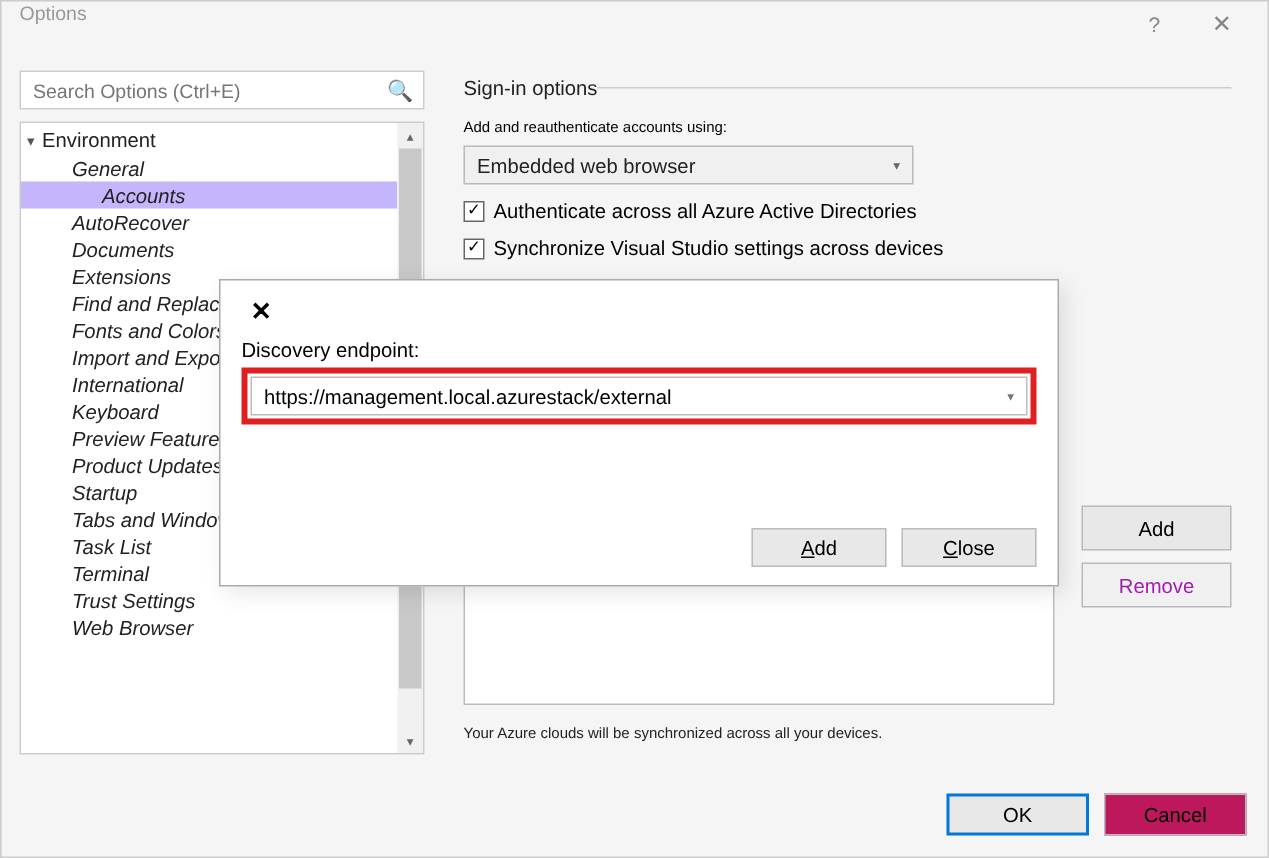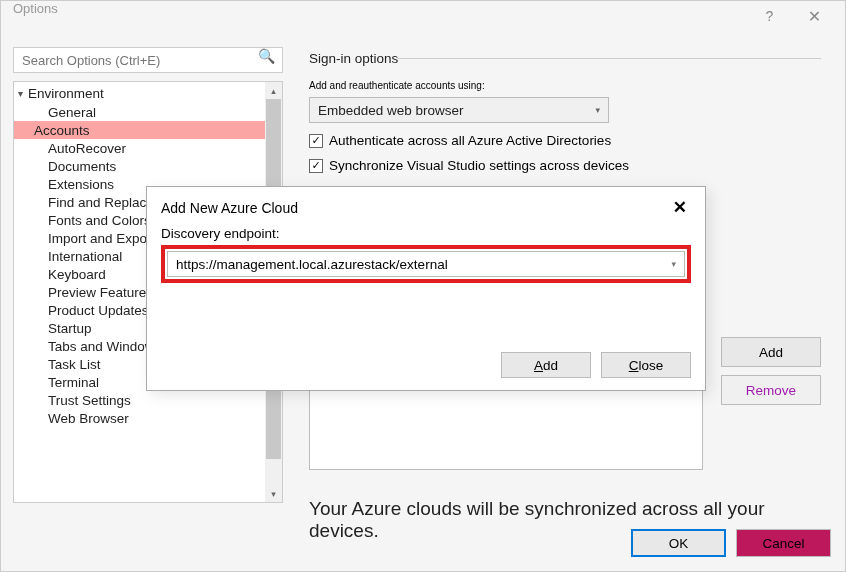--- a/index.html
+++ b/index.html
@@ -8,31 +8,31 @@
 .window { width: 846px; height: 572px; border: 1px solid #ccc; background: #f5f5f5; position: relative; }
 
 .titlebar { height: 34px; display: flex; padding: 0 8px 0 12px; }
 .titlebar-title { color: #999; font-size: 13px; flex: 1; }
 .titlebar-btn { width: 45px; height: 30px; display: flex; align-items: center; justify-content: center; color: #888; font-size: 14px; }
 .titlebar-btn.close { font-size: 16px; }
 
 .body { display: flex; padding: 12px; height: 480px; gap: 14px; }
 
 .left { width: 270px; display: flex; flex-direction: column; }
-.search-wrap { display: flex; border: 1px solid #ccc; background: #fff; height: 26px; padding: 0 6px; }
+.search-wrap { display: flex; border: 1px solid #ccc; background: #fff; height: 26px; align-items: center; padding: 0 6px; }
 .search-input { border: none; outline: none; flex: 1; font-size: 13px; color: #666; background: transparent; }
 .search-icon { font-size: 14px; color: #444; }
 
 .tree-wrap { border: 1px solid #ccc; background: #fff; margin-top: 8px; flex: 1; display: flex; overflow: hidden; }
 .tree { flex: 1; overflow: hidden; font-size: 13.5px; color: #222; padding-top: 2px; }
 .tree-header { display: flex; align-items: center; padding: 2px 4px; }
 .tree-caret { font-size: 10px; margin-right: 5px; color: #555; }
 .tree-children { padding-left: 30px; }
-.tree-item { padding: 1.5px 4px; white-space: nowrap; }
-.tree-item.selected { background: #fca5a5; margin-left: -30px; padding-left: 20px; margin-right: 0; }
+.tree-item { padding: 1.5px 4px; white-space: nowrap; font-style: italic; }
+.tree-item.selected { background: #c4b5fd; margin-left: -30px; padding-left: 54px; margin-right: 0; }
 .tree-scroll { width: 17px; background: #f0f0f0; position: relative; }
 .tree-scroll-up, .tree-scroll-down { height: 17px; display: flex; align-items: center; justify-content: center; font-size: 9px; color: #666; }
 .tree-scroll-down { position: absolute; bottom: 0; width: 100%; }
 .tree-scroll-thumb { position: absolute; top: 17px; left: 1px; right: 1px; height: 360px; background: #c8c8c8; }
 
 .right { flex: 1; padding: 0 12px; position: relative; }
 .section-label { font-size: 13.5px; color: #222; display: flex; align-items: center; margin-top: 4px; }
 .section-rule { flex: 1; height: 1px; background: #ccc; }
 .field-label { font-size: 10px; margin-top: 14px; }
 .combo { border: 1px solid #bbb; background: #f0f0f0; height: 26px; display: flex; align-items: center; padding: 0 8px; margin-top: 6px; width: 300px; font-size: 13.5px; justify-content: space-between; color: #222; }
@@ -40,21 +40,21 @@
 
 .chk-row { display: flex; align-items: center; gap: 6px; margin-top: 10px; font-size: 13.5px; }
 .chk { width: 14px; height: 14px; border: 1px solid #666; background: #fff; display: flex; align-items: center; justify-content: center; font-size: 11px; line-height: 1; }
 
 .cloud-box { border: 1px solid #bbb; background: #fff; position: absolute; left: 12px; right: 130px; top: 223px; height: 200px; padding-top: 10px; }
 
 .side-btns { position: absolute; right: 12px; top: 290px; display: flex; flex-direction: column; gap: 8px; }
 .side-btn { width: 100px; height: 30px; border: 1px solid #bbb; background: #e8e8e8; font-size: 13.5px; display: flex; align-items: center; justify-content: center; }
 .side-btn.disabled { color: #a21caf; background: #f0f0f0; }
 
-.sync-text { position: absolute; left: 12px; top: 451px; font-size: 19px; color: #222; }
+.sync-text { position: absolute; left: 12px; top: 437px; font-size: 10px; color: #222; }
 
 .footer { position: absolute; bottom: 0; left: 0; right: 0; height: 56px; display: flex; justify-content: flex-end; align-items: center; padding: 0 14px; gap: 10px; }
 .foot-btn { width: 95px; height: 28px; border: 1px solid #bbb; background: #be185d; font-size: 13.5px; display: flex; align-items: center; justify-content: center; }
 .foot-btn.primary { border: 2px solid #0078d7; background: #e8e8e8; }
 
 .modal { position: absolute; left: 145px; top: 185px; width: 560px; height: 205px; background: #fff; border: 1px solid #aaa; box-shadow: 4px 4px 14px rgba(0,0,0,0.1); }
 .modal-title { padding: 10px 12px 4px 14px; font-size: 14px; display: flex; justify-content: space-between; align-items: center; }
 .modal-close { font-size: 17px; font-weight: bold; cursor: pointer; padding: 0 6px; }
 .modal-body { padding: 4px 14px; }
 .modal-label { font-size: 13.5px; margin-bottom: 4px; }
@@ -152,21 +152,20 @@
 
   </div>
 
   <div class="footer">
     <div class="foot-btn primary">OK</div>
     <div class="foot-btn">Cancel</div>
   </div>
 
   <div class="modal">
     <div class="modal-title">
-      <span>Add New Azure Cloud</span>
       <span class="modal-close">✕</span>
     </div>
     <div class="modal-body">
       <div class="modal-label">Discovery endpoint:</div>
       <div class="highlight-wrap">
         <div class="endpoint-input">
           <span>https://management.local.azurestack/external</span>
           <span class="ep-arr">▾</span>
         </div>
       </div>

